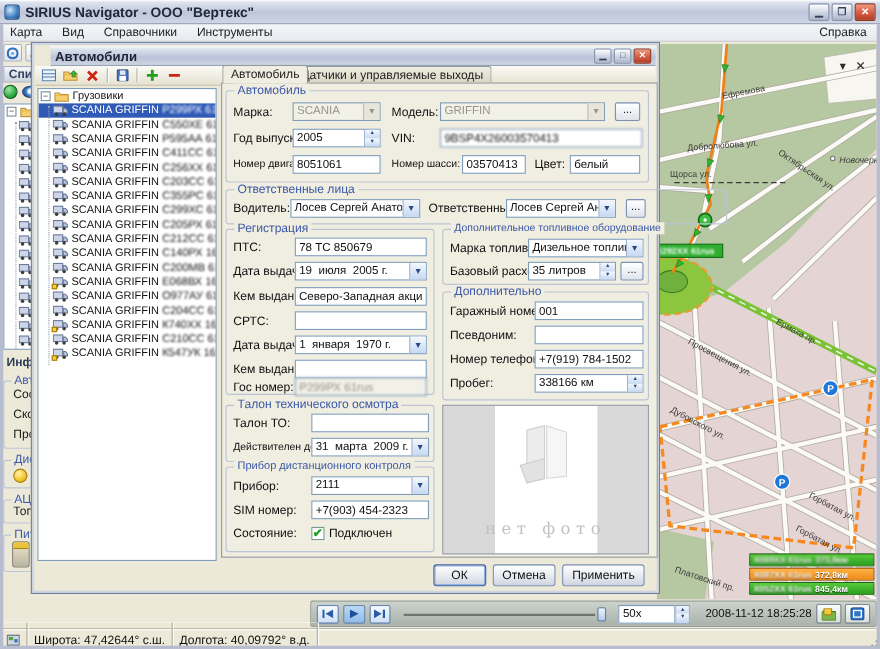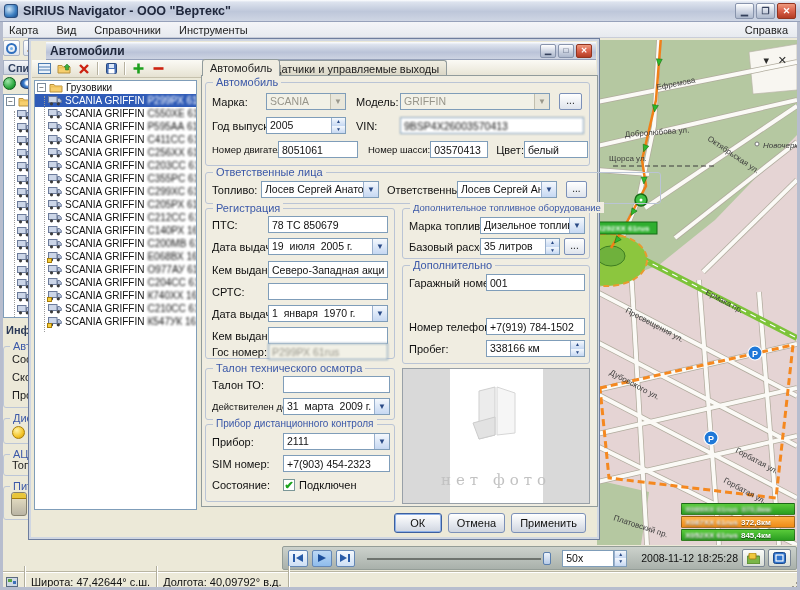--- a/index.html
+++ b/index.html
@@ -768,32 +768,32 @@
               <span class="ud">
                 <b>▲</b>
                 <b>▼</b>
               </span>
             </span>
           <span class="lbl" style="margin-left:10px;width:44px">VIN:</span>
           <input class="xp fuzz" style="width: 184px;" readonly="" value="9BSP4X26003570413">
         </div>
         <div class="row" style="left:6px;top:58px;width:375px">
           <span class="lbl" style="width:54px;font-size:9.5px">Номер двигателя:</span>
-          <input class="xp" style="width: 80px; margin-left: 12px;" readonly="" value="8051061">
+          <input class="xp" style="width: 80px;" readonly="" value="8051061">
           <span class="lbl" style="margin-left:10px;width:64px;font-size:9.5px">Номер шасси:</span>
           <input class="xp" style="width: 58px;" readonly="" value="03570413">
           <span class="lbl" style="margin-left:8px;width:32px">Цвет:</span>
           <input class="xp" style="width: 64px;" readonly="" value="белый">
         </div>
       </div>
 
       <div class="grp" style="left:3px;top:96px;width:456px;height:32px">
         <span class="cap">Ответственные лица</span>
         <div class="row" style="left:6px;top:8px;width:375px">
-          <span class="lbl" style="width:54px">Топливо:</span>
+          <span class="lbl" style="width:54px">Водитель:</span>
           <span class="combo" style="width:118px">
               <span class="val">Лосев Сергей Анатольевич</span>
               <span class="dd">▼</span>
             </span>
           <span class="lbl" style="margin-left:8px;width:70px">Ответственный:</span>
           <span class="combo" style="width:100px">
               <span class="val">Лосев Сергей Анатольевич</span>
               <span class="dd">▼</span>
             </span>
           <span class="morebtn" style="margin-left:9px;width:23px">...</span>
@@ -894,20 +894,24 @@
           <span class="morebtn" style="margin-left:4px;width:21px">...</span>
         </div>
       </div>
 
       <div class="grp" style="left:200px;top:189px;width:188px;height:99px">
         <span class="cap">Дополнительно</span>
         <div class="row" style="left:6px;top:8px;width:176px">
           <span class="lbl" style="width:77px">Гаражный номер:</span>
           <input class="xp" style="width: 99px;" readonly="" value="001">
         </div>
+        <div class="row" style="left:6px;top:30px;width:176px">
+          <span class="lbl" style="width:77px">Псевдоним:</span>
+          <input class="xp" style="width: 99px;" readonly="" value="">
+        </div>
         <div class="row" style="left:6px;top:52px;width:176px">
           <span class="lbl" style="width:77px">Номер телефона:</span>
           <input class="xp" style="width: 99px;" readonly="" value="+7(919) 784-1502">
         </div>
         <div class="row" style="left:6px;top:74px;width:176px">
           <span class="lbl" style="width:77px">Пробег:</span>
           <span class="spin" style="width:99px">
               <span class="val">338166 км</span>
               <span class="ud">
                 <b>▲</b>

